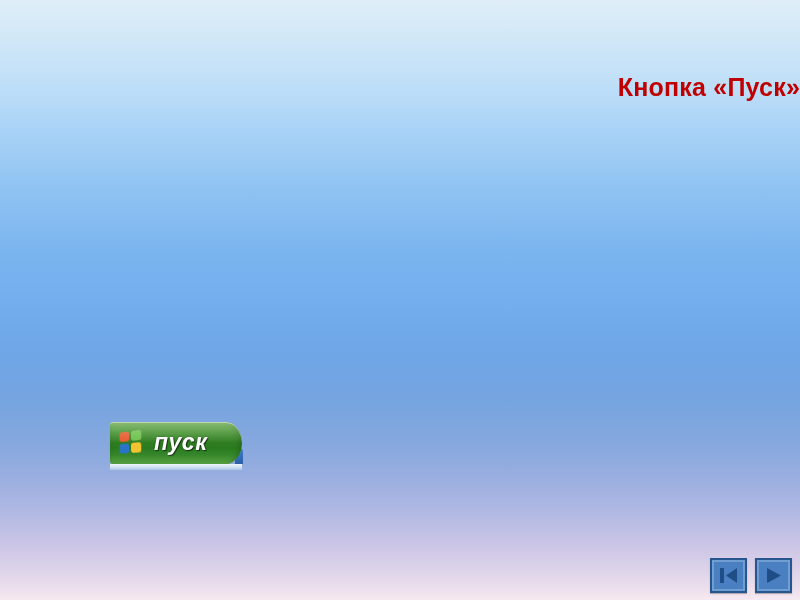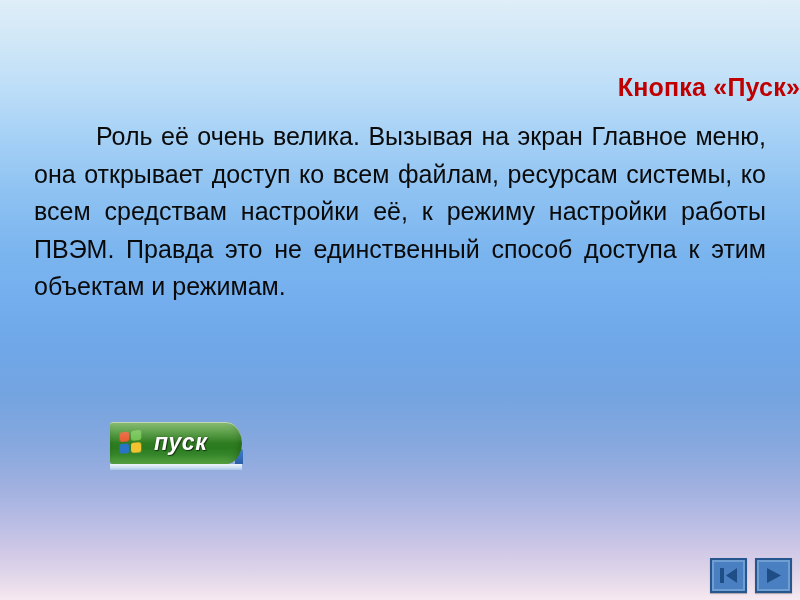--- a/index.html
+++ b/index.html
@@ -182,21 +182,20 @@
   }
   .nav-btn svg { display: block; }
 </style>
 </head>
 <body>
 
 <div class="slide">
 
   <div class="title">Кнопка «Пуск»</div>
 
-  <div class="body-text">Роль её очень велика. Вызывая на экран Главное меню, она открывает доступ ко всем файлам, ресурсам системы, ко всем средствам настройки её, к режиму настройки работы ПВЭМ. Правда это не единственный способ доступа к этим объектам и режимам.</div>
 
   <div class="start-button-wrap">
     <div class="start-blue-edge"></div>
     <div class="start-button">
       <div class="start-flag">
         <span class="fq-red"></span>
         <span class="fq-green"></span>
         <span class="fq-blue"></span>
         <span class="fq-yellow"></span>
       </div>

